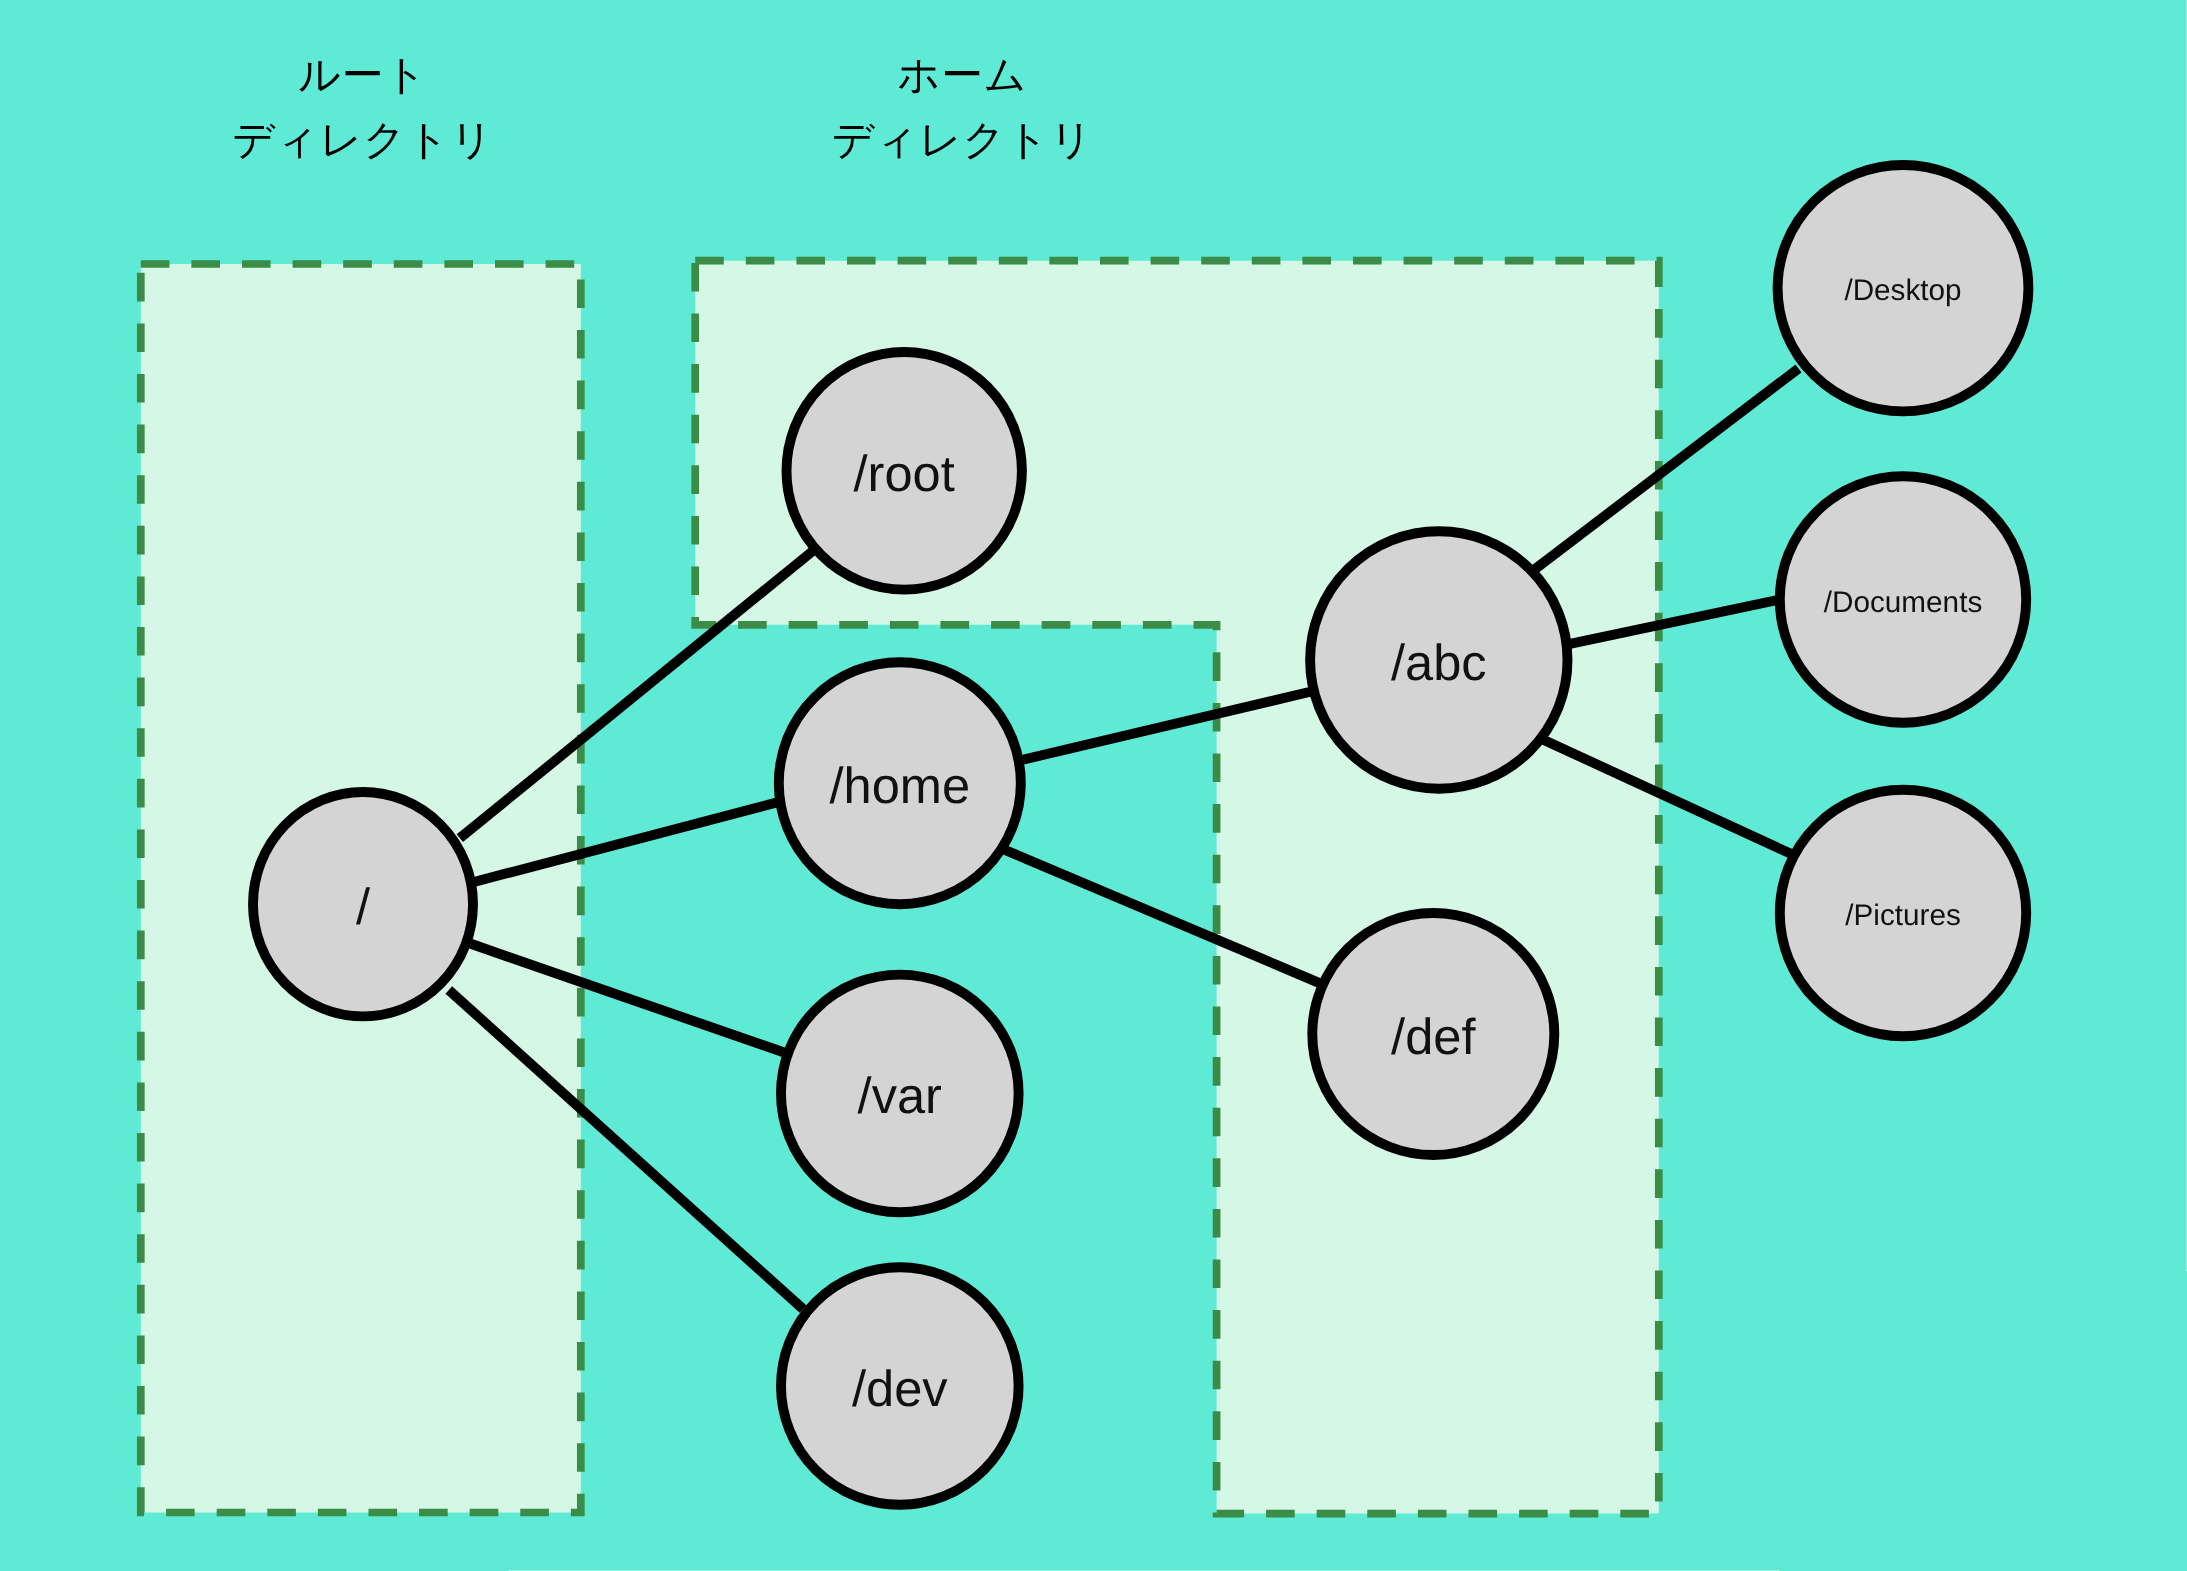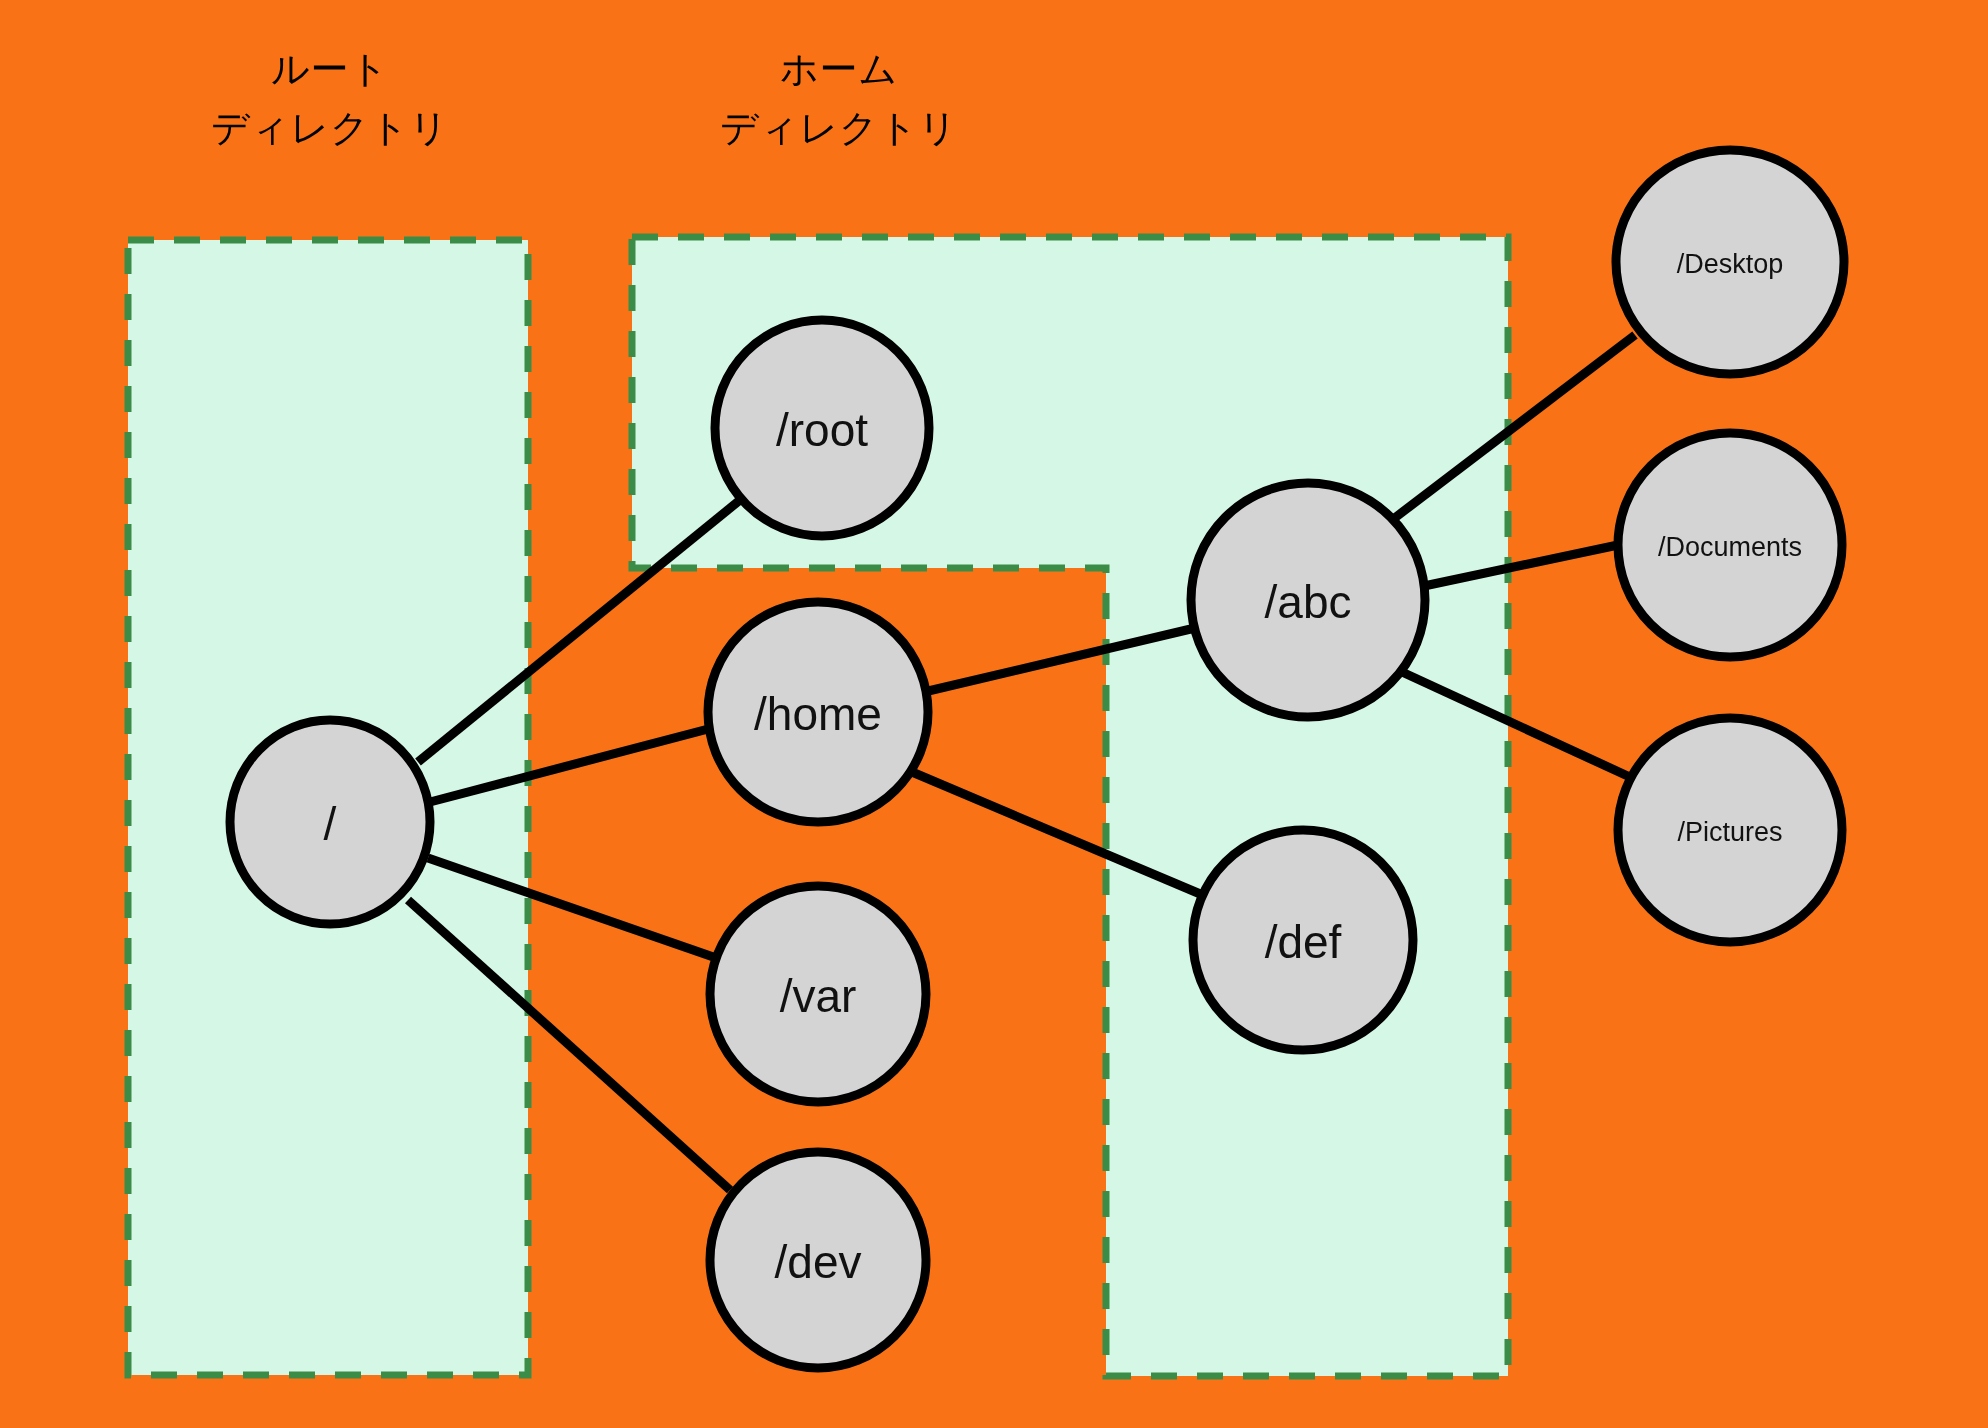--- a/index.html
+++ b/index.html
@@ -4,21 +4,21 @@
 <style>
   html, body {
     margin: 0;
     padding: 0;
     background: #ffffff;
   }
   #canvas {
     position: relative;
     width: 1988px;
     height: 1428px;
-    background: #f97316;
+    background: #5eead4;
     overflow: hidden;
     font-family: "Liberation Sans", sans-serif;
   }
   #diagram-svg {
     position: absolute;
     top: 0;
     left: 0;
     width: 1988px;
     height: 1428px;
   }
@@ -40,21 +40,21 @@
   }
 </style>
 </head>
 <body>
 
 <div id="canvas">
 
   <div class="group-label" id="label-root-dir" style="left: 130px; top: 40px; width: 400px;">ルート
 ディレクトリ</div>
 
-  <div class="group-label" id="label-home-dir" style="left: 639px; top: 40px; width: 400px;">ホーム
+  <div class="group-label" id="label-home-dir" style="left: 675px; top: 40px; width: 400px;">ホーム
 ディレクトリ</div>
 
   <svg id="diagram-svg" viewBox="0 0 1988 1428" xmlns="http://www.w3.org/2000/svg">
     <g id="groups-layer">
         <rect x="128" y="240" width="400" height="1135" fill="#d5f7e6" stroke="#3b8c46" stroke-width="7" stroke-dasharray="26 20"></rect>
         <polygon points="632,237 1508,237 1508,1376 1106,1376 1106,568 632,568" fill="#d5f7e6" stroke="#3b8c46" stroke-width="7" stroke-dasharray="26 20"></polygon>
       </g>
     <g id="edges-layer">
         <line x1="418" y1="762" x2="740" y2="500" stroke="#000000" stroke-width="9" stroke-linecap="butt"></line>
         <line x1="430" y1="802" x2="712" y2="728" stroke="#000000" stroke-width="9" stroke-linecap="butt"></line>

